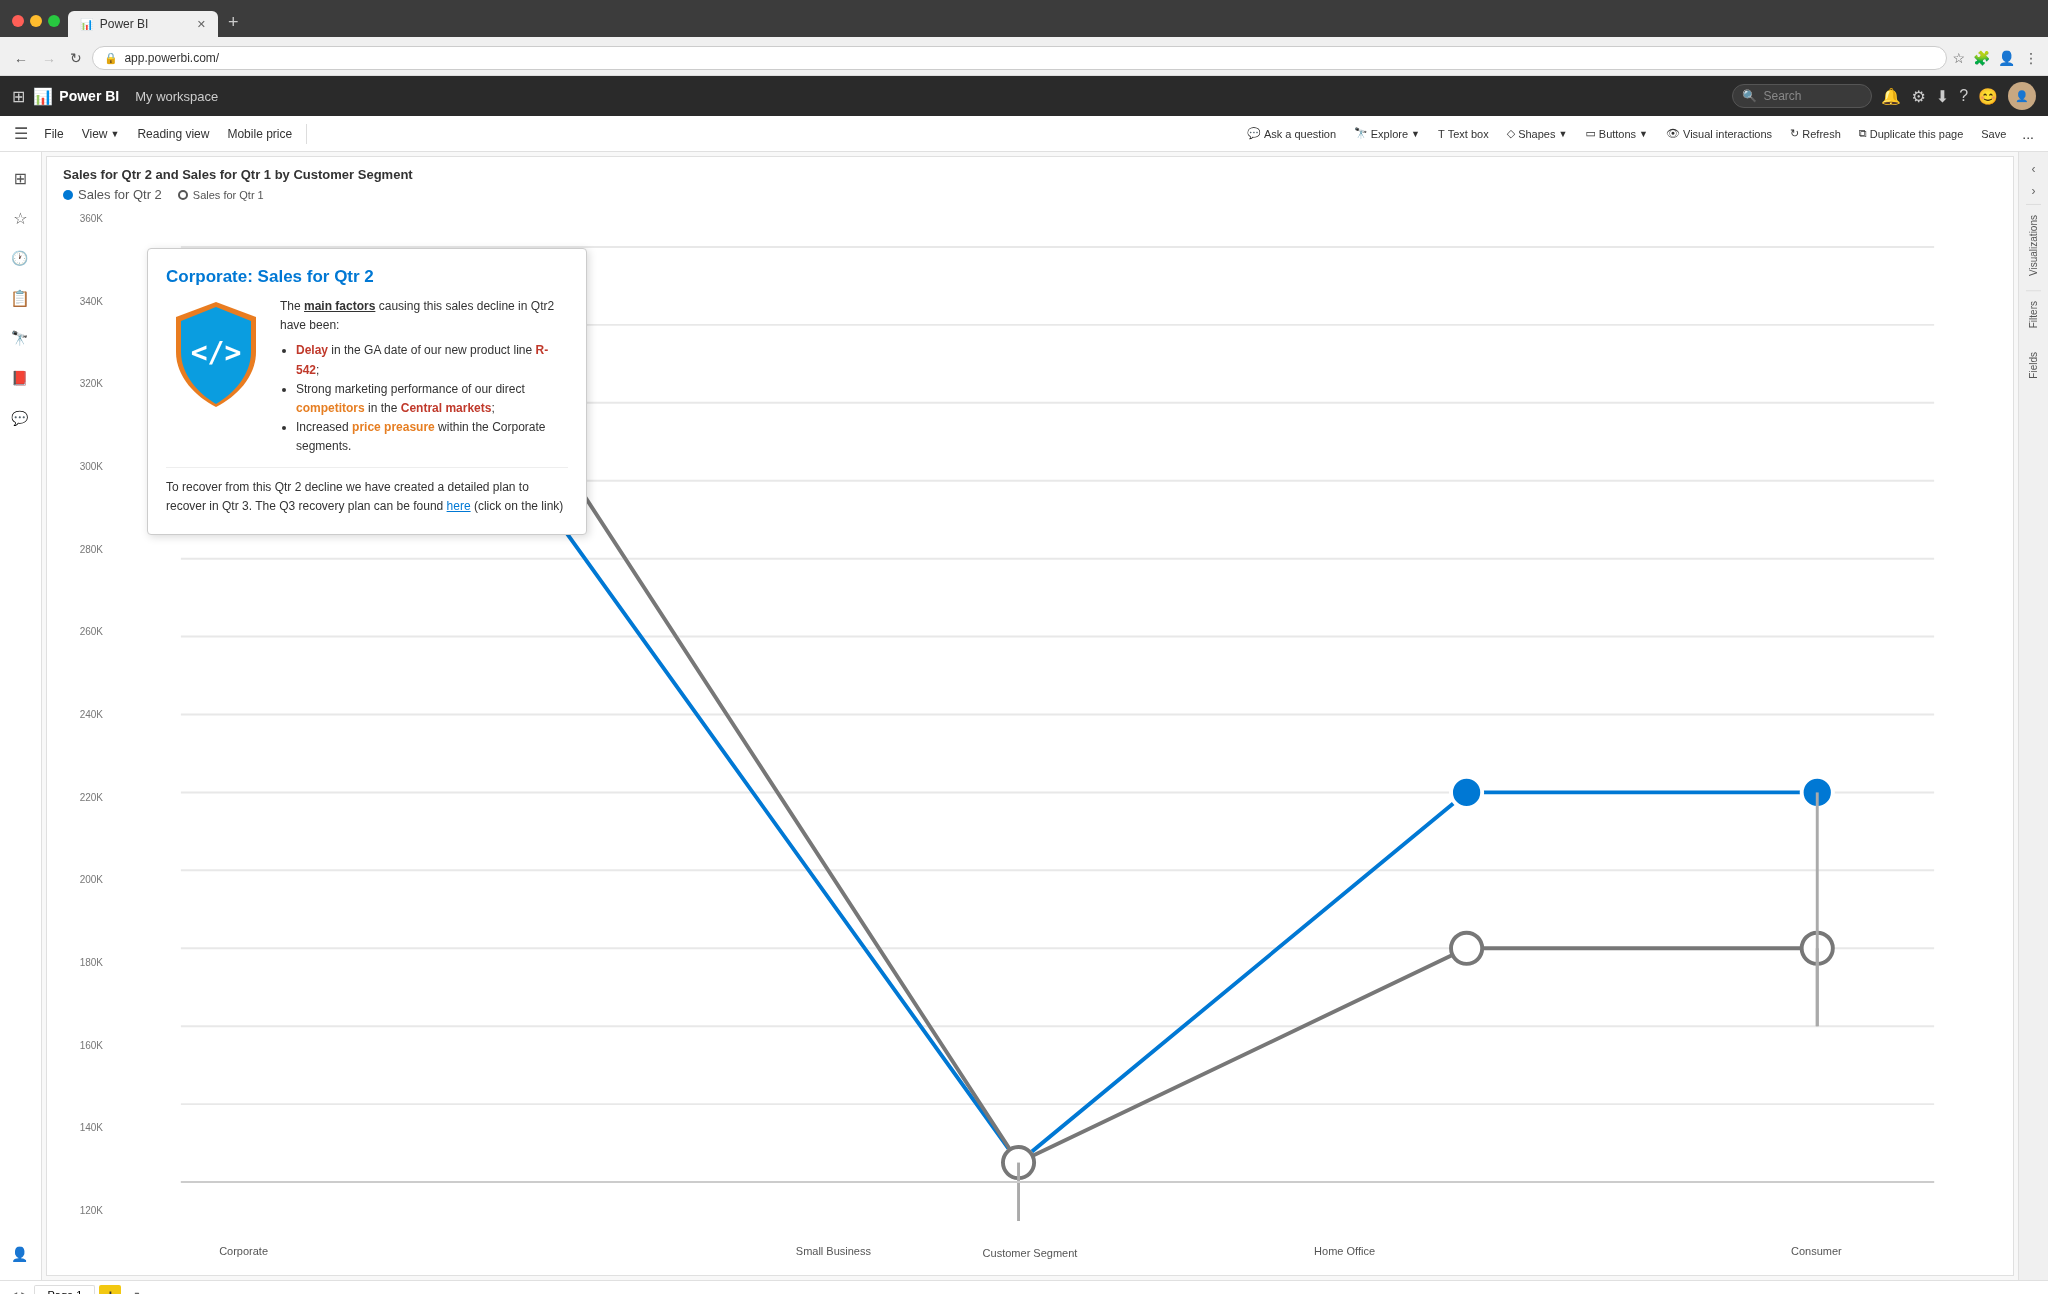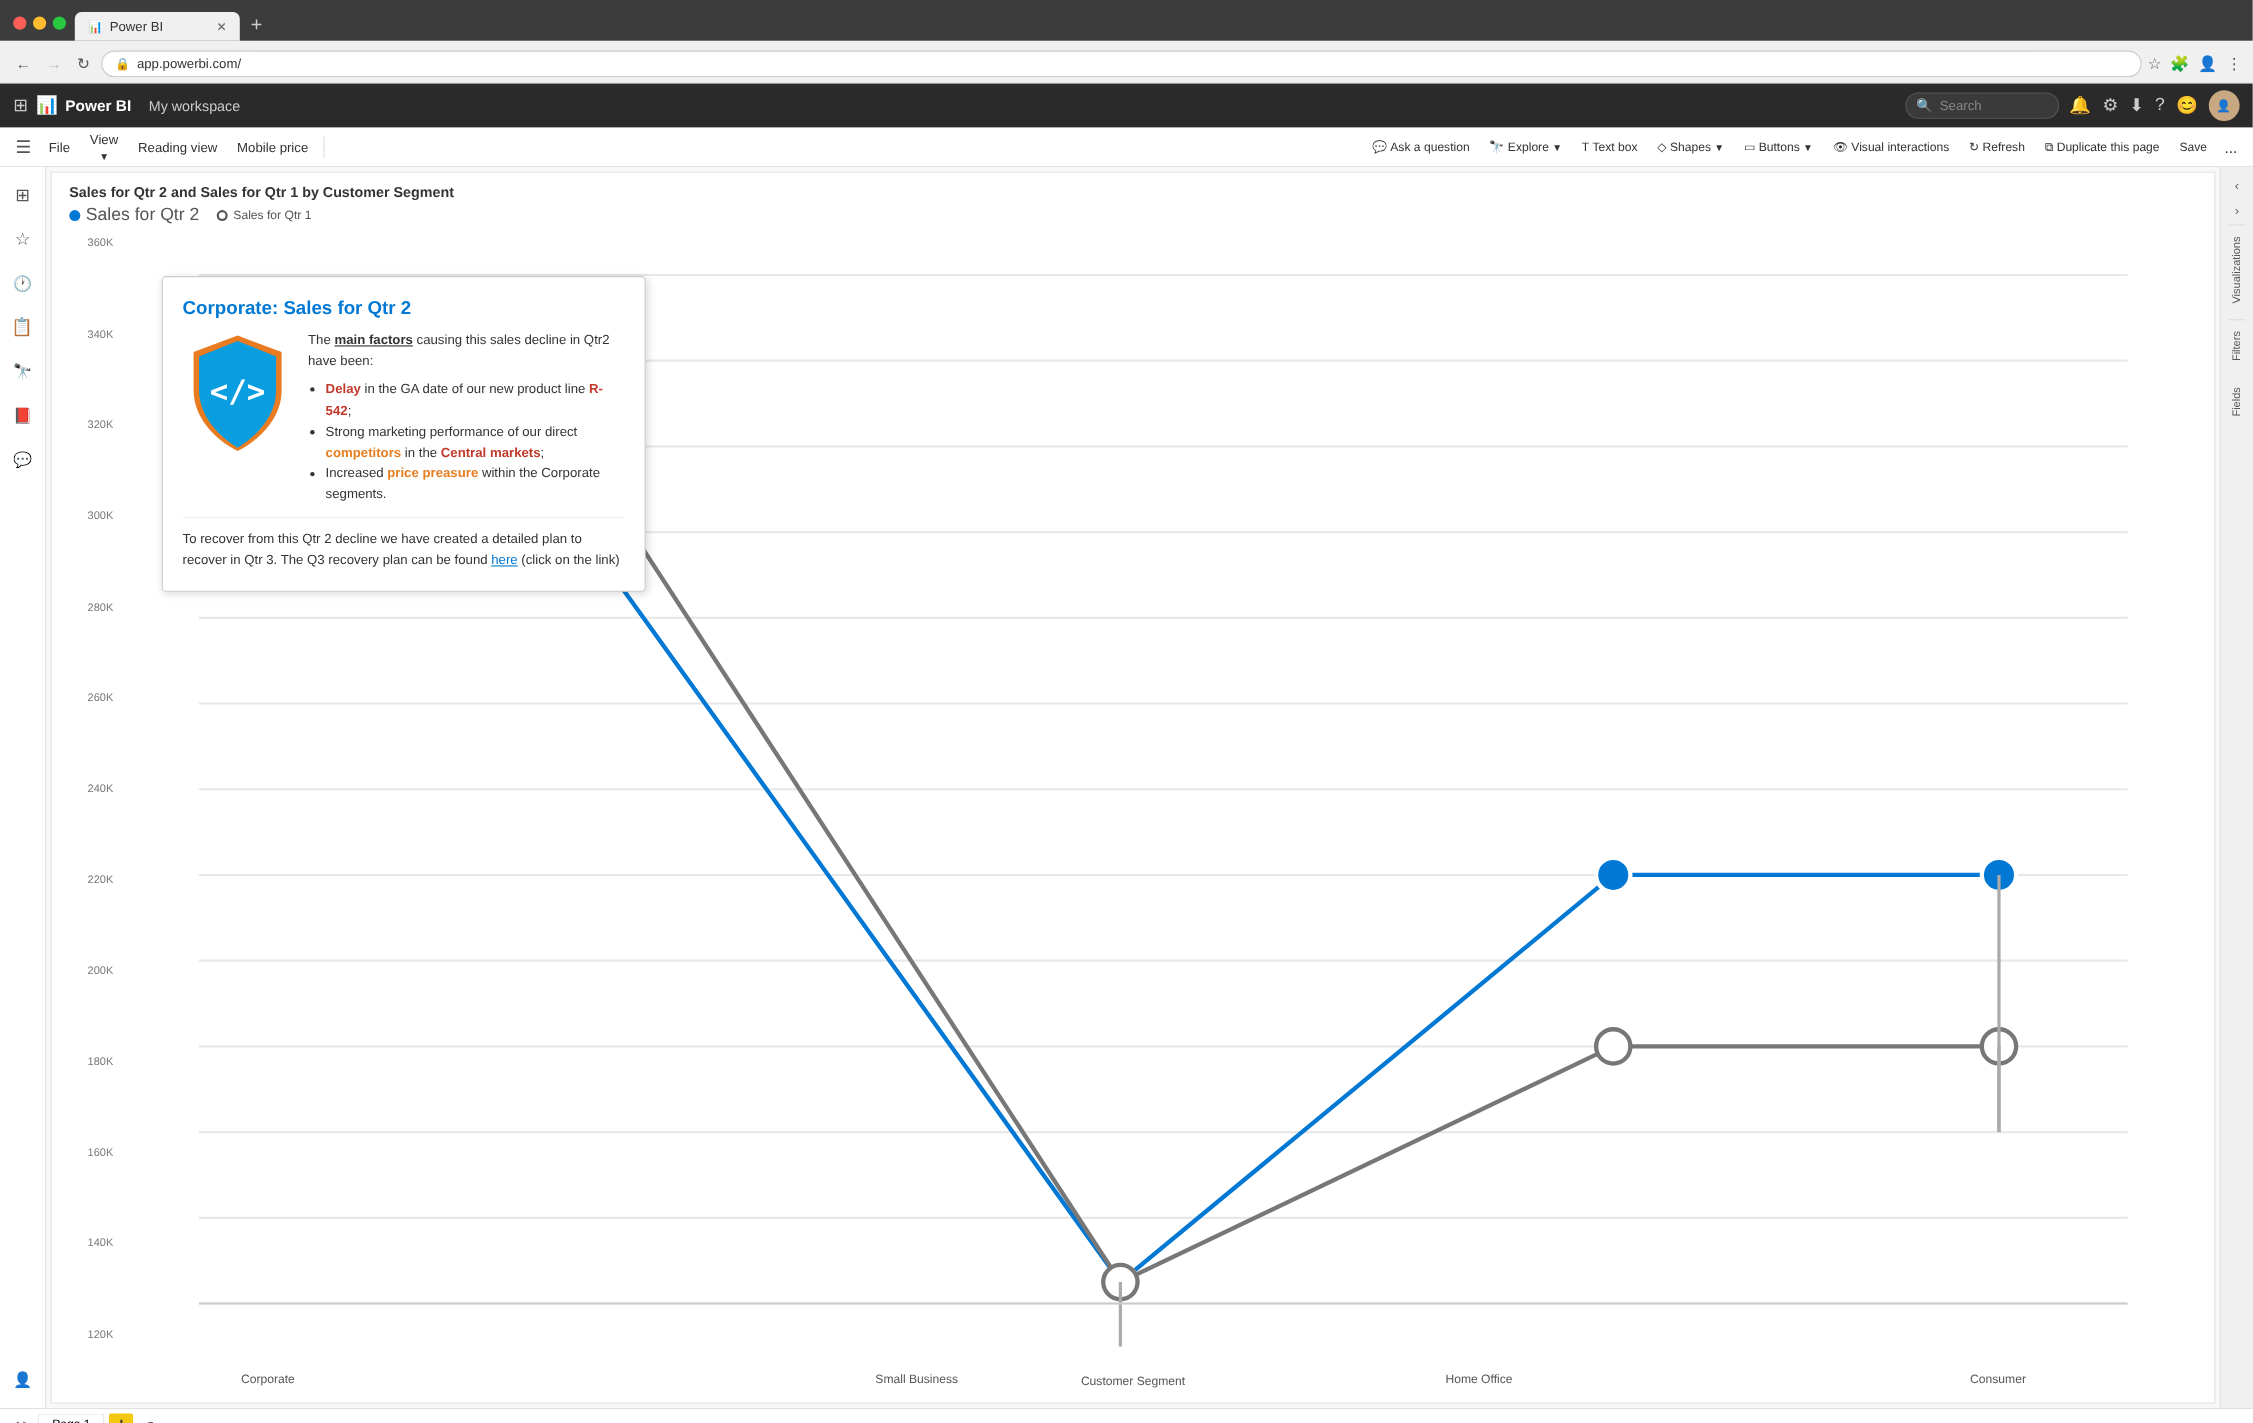--- a/index.html
+++ b/index.html
@@ -68,21 +68,21 @@
     <span style="color:#ccc; font-size:16px; cursor:pointer;">?</span>
     <span style="color:#ccc; font-size:16px; cursor:pointer;">😊</span>
     <div style="width:28px; height:28px; border-radius:50%; background:#c8a882; display:flex; align-items:center; justify-content:center; font-size:11px; color:#5a3a1a; cursor:pointer;">👤</div>
   </div>
 </div>
 
 <div style="background:#fff; border-bottom:1px solid #e0e0e0; display:flex; align-items:center; padding:0 8px; height:36px; gap:2px;">
   <div style="display:flex; align-items:center; gap:2px;">
     <button style="background:none; border:none; cursor:pointer; padding:4px 6px; color:#555; font-size:16px;">☰</button>
     <button style="background:none; border:none; cursor:pointer; padding:4px 8px; font-size:12px; color:#333; display:flex; align-items:center; gap:3px; border-radius:3px;text-align:center;">File</button>
-    <button style="background:none; border:none; cursor:pointer; padding:4px 8px; font-size:12px; color:#333; display:flex; align-items:center; gap:3px; border-radius:3px;flex-direction:column;">
+    <button style="background:none; border:none; cursor:pointer; padding:4px 8px; font-size:12px; color:#333; display:flex; align-items:center; gap:3px; border-radius:3px;">
       <span>View</span>
       <span style="font-size:9px;">▼</span>
     </button>
     <button style="background:none; border:none; cursor:pointer; padding:4px 8px; font-size:12px; color:#333; border-radius:3px;">Reading view</button>
     <button style="background:none; border:none; cursor:pointer; padding:4px 8px; font-size:12px; color:#333; border-radius:3px;">Mobile price</button>
   </div>
   <div style="width:1px; height:20px; background:#ddd; margin:0 4px;"></div>
   <div style="display:flex; align-items:center; gap:2px; margin-left:auto;">
     <button style="background:none; border:none; cursor:pointer; padding:4px 8px; font-size:11px; color:#333; border-radius:3px; display:flex; align-items:center; gap:3px;">
       <span>💬</span>
@@ -136,21 +136,21 @@
     <div style="width:36px; height:36px; display:flex; align-items:center; justify-content:center; cursor:pointer; border-radius:4px; color:#555; font-size:14px;">💬</div>
     <div style="flex:1;"></div>
     <div style="width:36px; height:36px; display:flex; align-items:center; justify-content:center; cursor:pointer; border-radius:4px; color:#555; font-size:14px;">👤</div>
   </div>
 
   <div style="flex:1; background:#fff; position:relative; overflow:hidden; border:1px solid #e0e0e0; margin:4px;">
 
     <div style="padding:10px 16px 6px;">
       <div style="font-size:13px; font-weight:600; color:#333;">Sales for Qtr 2 and Sales for Qtr 1 by Customer Segment</div>
       <div style="display:flex; gap:16px; margin-top:5px;">
-        <div style="display:flex; align-items:center; gap:5px; font-size:16px; color:#555;">
+        <div style="display:flex; align-items:center; gap:5px; font-size:13px; color:#555;">
           <div style="width:10px; height:10px; border-radius:50%; background:#0078d4;"></div>
           <span>Sales for Qtr 2</span>
         </div>
         <div style="display:flex; align-items:center; gap:5px; font-size:11px; color:#555;">
           <div style="width:10px; height:10px; border-radius:50%; border:2px solid #555; background:transparent;"></div>
           <span>Sales for Qtr 1</span>
         </div>
       </div>
     </div>
 

